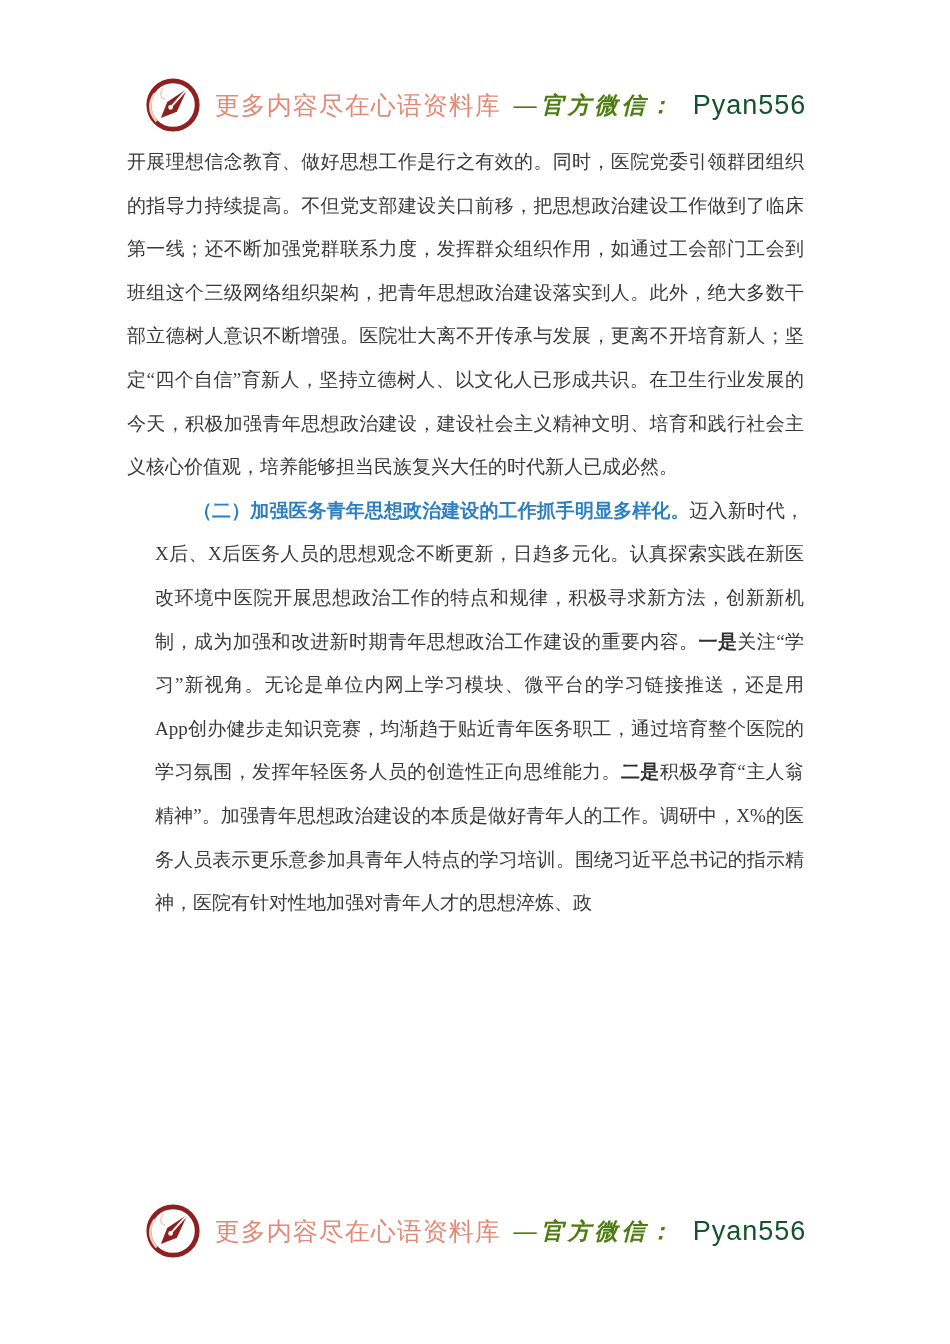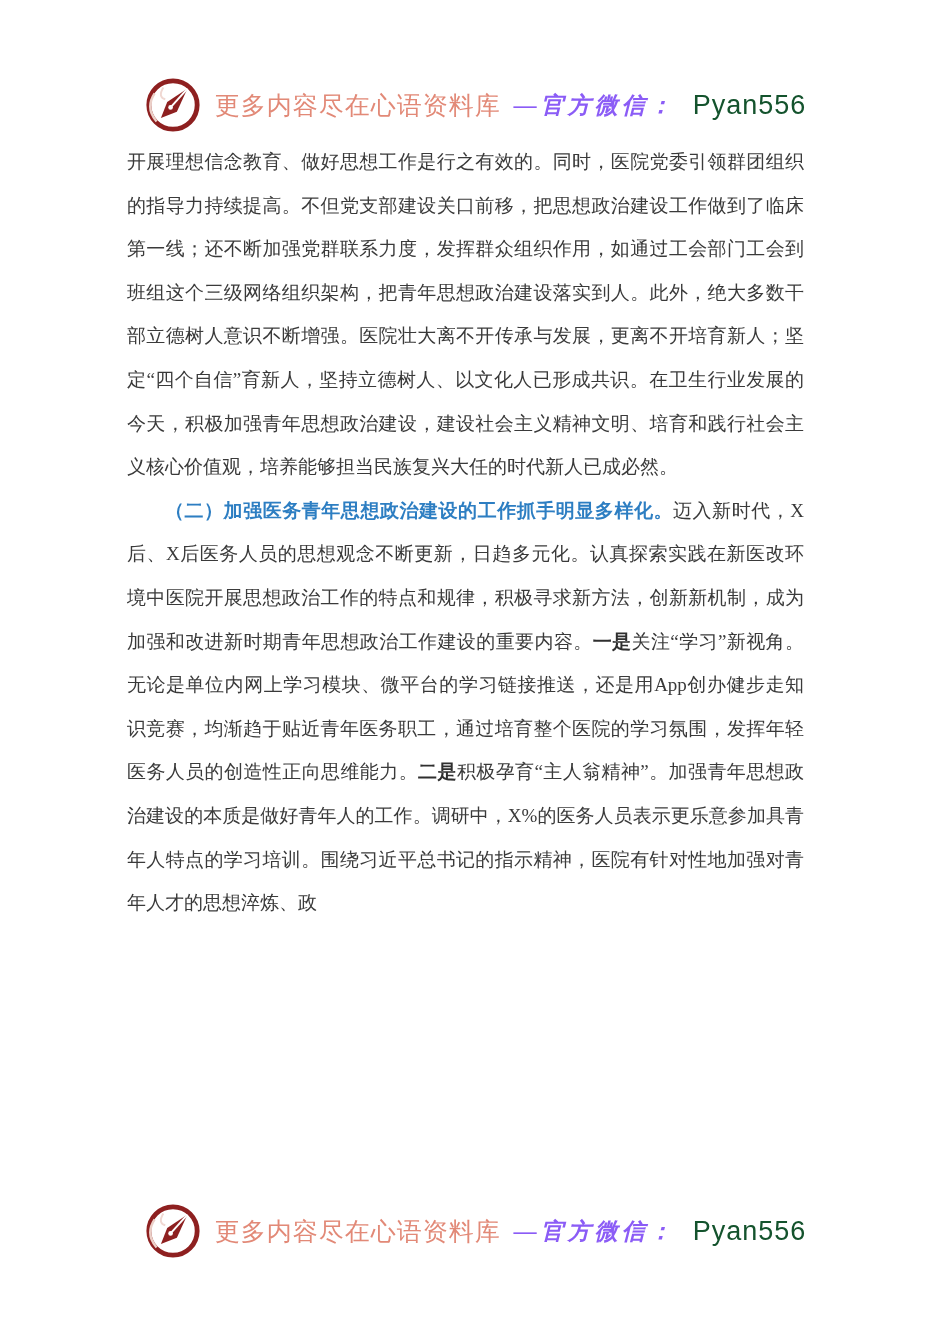--- a/index.html
+++ b/index.html
@@ -17,39 +17,39 @@
     white-space: nowrap;
   }
   .banner-header { top: 76px; }
   .banner-footer { top: 1202px; }
   .logo { width: 58px; height: 58px; flex: 0 0 auto; }
   .brand-main {
     color: #e28977; font-size: 25px; letter-spacing: 1px;
     font-family: "Liberation Serif", serif;
   }
   .brand-wechat {
-    color: #8b5cf6; font-size: 23px; font-style: italic; font-weight: 600;
+    color: #4d7c0f; font-size: 23px; font-style: italic; font-weight: 600;
     letter-spacing: 4px;
     font-family: "Liberation Serif", serif;
   }
   .brand-id {
     color: #14532d; font-size: 27px; letter-spacing: 1px;
     font-family: "Liberation Sans", sans-serif;
     margin-left: 4px;
   }
   .doc {
     position: absolute; left: 127px; top: 140px; width: 677px;
     color: #3a3a3a;
     font-size: 19px; line-height: 43.6px;
     text-align: justify;
     text-justify: inter-character;
     font-family: Liberation Serif, serif;
   }
   .para { text-align: justify; }
-  .para.indent { text-indent: 2em; }
+  .para.indent { text-indent: 2em; margin-left: 28px; }
   .run-normal { color: #3a3a3a; }
   .run-heading-blue { color: #2d7ec2; font-weight: bold; }
   .run-bold { color: #2f2f2f; font-weight: bold; }
 </style>
 </head>
 <body>
 
 <div class="banner banner-header">
   <svg class="logo" viewBox="0 0 60 60" aria-hidden="true">
     <circle cx="30" cy="30" r="25" fill="none" stroke="#8e2020" stroke-width="5"></circle>

